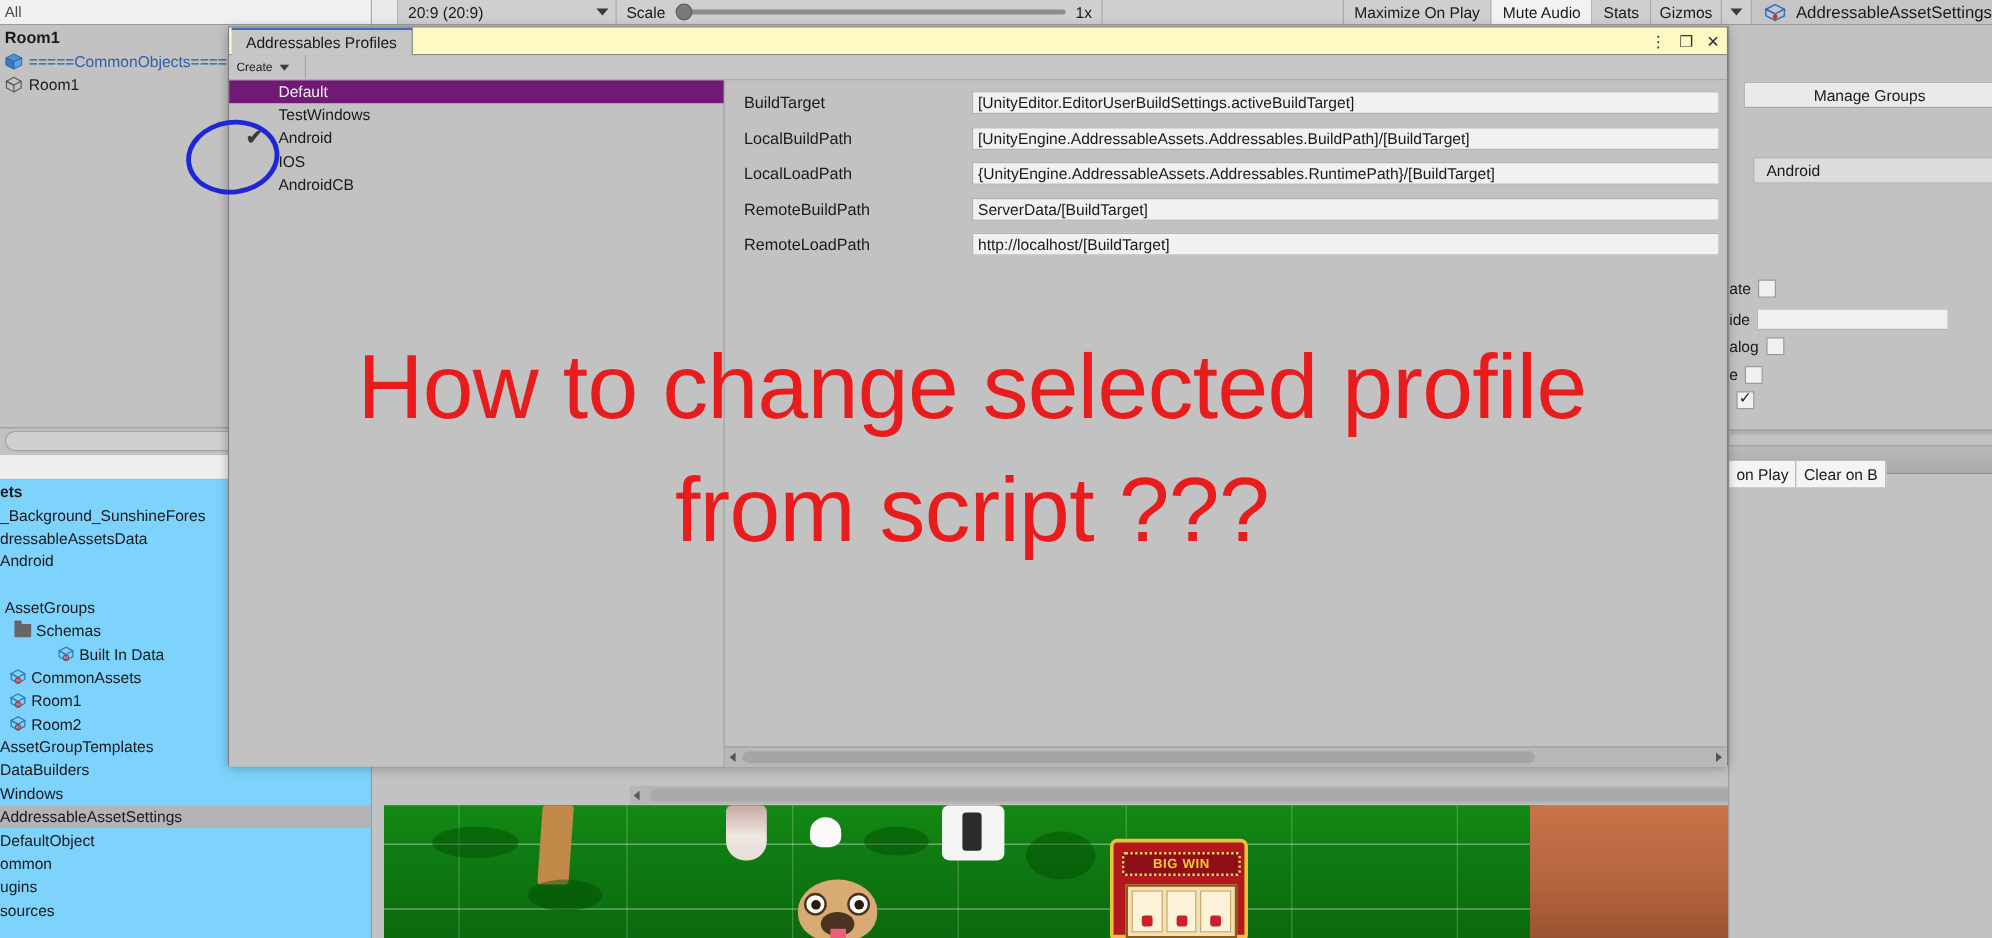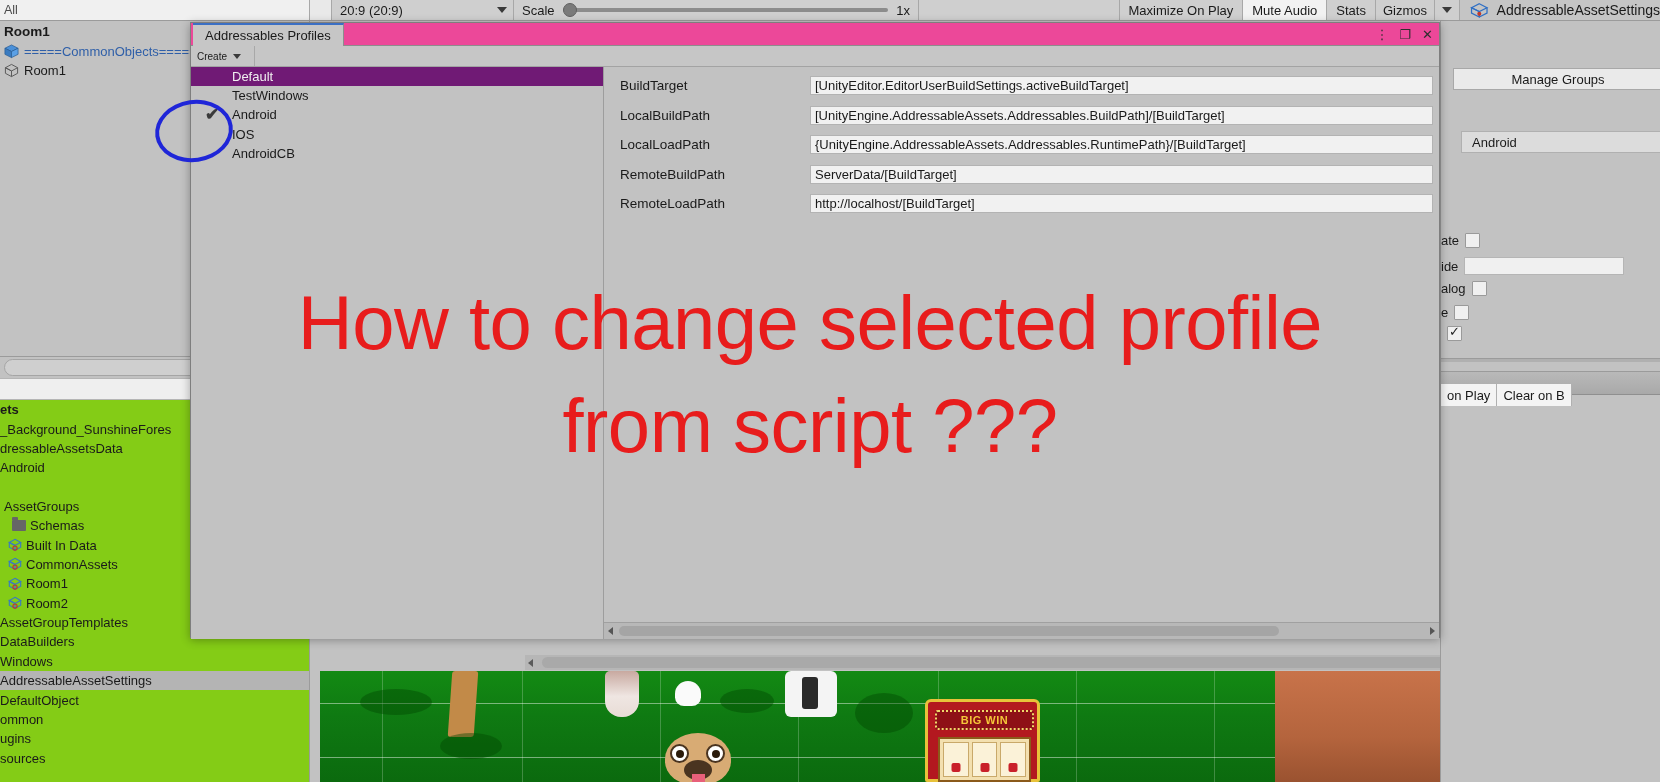--- a/index.html
+++ b/index.html
@@ -84,21 +84,21 @@
     border: 1px solid #a5a5a5; border-radius: 9px;
   }
   .proj-search2 {
     position: absolute; left: 0; top: 378px; width: 310px; height: 22px;
     background: #efefef; border-top: 1px solid #b5b5b5; border-bottom: 1px solid #b5b5b5;
   }
 
   
   .project {
     position: absolute; left: 0; top: 400px; width: 310px; height: 382px;
-    background: #84cc16; overflow: hidden; border-right: 1px solid #9b9b9b;
+    background: #7dd3fc; overflow: hidden; border-right: 1px solid #9b9b9b;
   }
   .proj-row {
     display: flex; align-items: center; gap: 4px;
     height: 19.4px; padding-left: 0px; font-size: 13px; white-space: nowrap;
   }
   .proj-row.bold { font-weight: bold; }
   .proj-row.selected { background: #b4b4b4; }
   .proj-ico { width: 14px; height: 14px; flex: none; }
   .folder-ico {
     width: 14px; height: 11px; background: #666; border-radius: 1px; flex: none;
@@ -262,21 +262,21 @@
   }
 
   
   .profiles-win {
     position: absolute; left: 190px; top: 22px; width: 1250px; height: 616px;
     background: #c2c2c2;
     border: 1px solid #7e7e7e;
     box-shadow: 0 2px 9px rgba(0,0,0,0.32);
   }
   .pw-tabstrip {
-    position: relative; height: 23px; background: #ec4899;
+    position: relative; height: 23px; background: #fef9c3;
     border-bottom: 1px solid #8d8d8d;
   }
   .pw-tab {
     position: absolute; left: 2px; top: 0; height: 23px;
     padding: 0 12px; background: #c6c6c6;
     border-top: 2px solid #3b6fc4;
     border-right: 1px solid #8d8d8d;
     display: flex; align-items: center; font-size: 13px; white-space: nowrap;
   }
   .pw-winbtns {
@@ -428,21 +428,21 @@
         <div class="proj-row" style="padding-left: 0px;">
           <span>Android</span>
         </div>
         <div class="proj-row" style="padding-left: 4px; margin-top: 19px;">
           <span>AssetGroups</span>
         </div>
         <div class="proj-row" style="padding-left: 12px;">
           <span class="folder-ico"></span>
           <span>Schemas</span>
         </div>
-        <div class="proj-row" style="padding-left: 8px;">
+        <div class="proj-row" style="padding-left: 8px; margin-left: 40px;">
           <svg class="proj-ico" viewBox="0 0 16 16">
             <path d="M8 1.5 L14.5 5 L8 8.5 L1.5 5 Z" fill="none" stroke="#3a7bc0" stroke-width="1.3"></path>
             <path d="M1.5 5 L1.5 10.5 L8 14 L8 8.5 Z" fill="none" stroke="#3a7bc0" stroke-width="1.3"></path>
             <path d="M14.5 5 L14.5 10.5 L8 14" fill="none" stroke="#3a7bc0" stroke-width="1.3"></path>
             <circle cx="8" cy="11.5" r="2.4" fill="none" stroke="#c0392b" stroke-width="1.3"></circle>
           </svg>
           <span>Built In Data</span>
         </div>
         <div class="proj-row" style="padding-left: 8px;">
           <svg class="proj-ico" viewBox="0 0 16 16">

